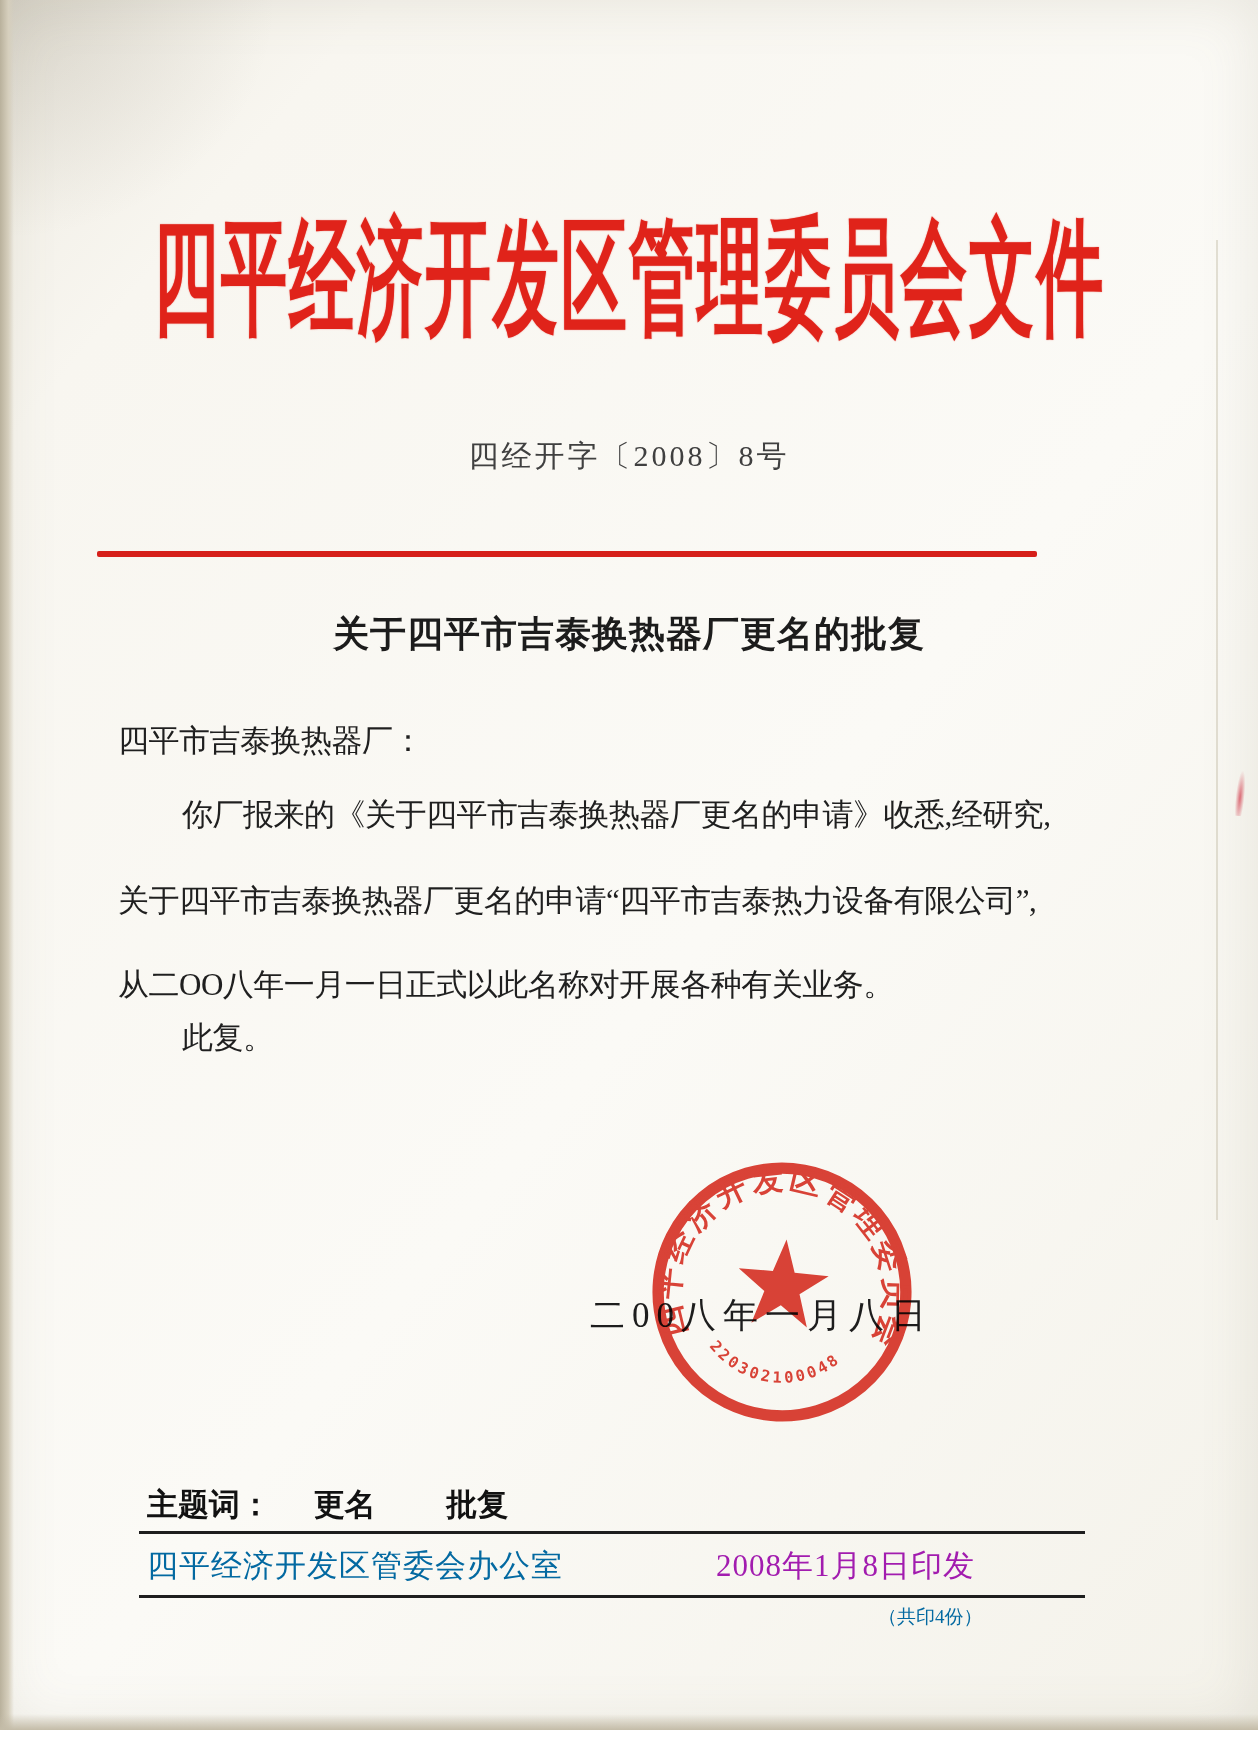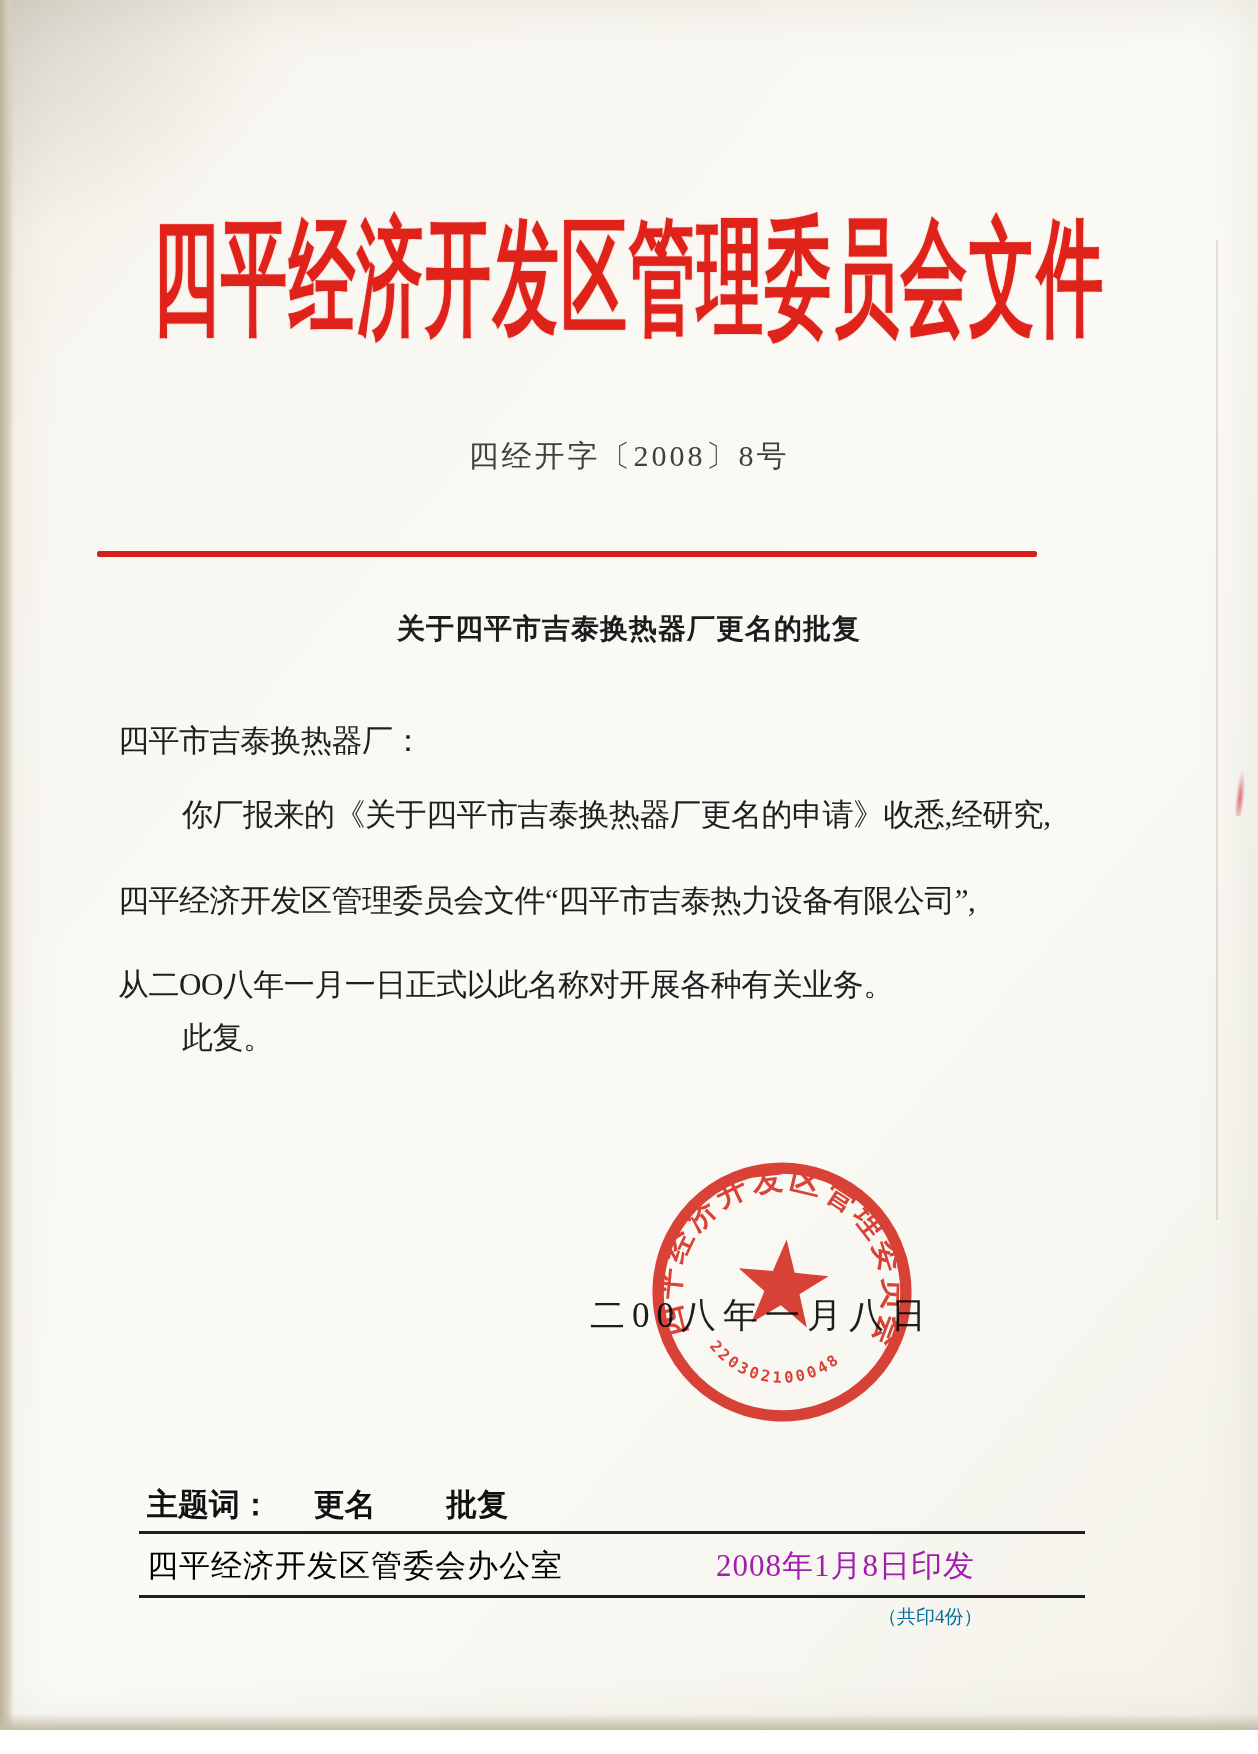--- a/index.html
+++ b/index.html
@@ -49,21 +49,21 @@
     position:absolute; top:436px; left:0; width:100%;
     text-align:center; font-size:30px; color:#404040; letter-spacing:3px;
   }
   .red-rule {
     position:absolute; top:551px; left:97px; width:940px; height:6px;
     background:#d6201a; border-radius:2px;
   }
   .doc-title {
     position:absolute; top:610px; left:0; width:100%;
     text-align:center; font-family:"Liberation Sans","DejaVu Sans",sans-serif;
-    font-weight:bold; font-size:28px; color:#1c1c1c; letter-spacing:1px;
+    font-weight:bold; font-size:36px; color:#1c1c1c; letter-spacing:1px;
   }
 
   .body-text { position:absolute; left:118px; width:1000px; color:#1f1f1f;
     font-size:31px; letter-spacing:-0.5px; white-space:nowrap; }
   .salutation { top:720px; }
   .line-0 { top:794px; padding-left:64px; }
   .line-1 { top:880px; }
   .line-2 { top:964px; }
   .closing { top:1017px; padding-left:64px; }
 
@@ -81,21 +81,21 @@
     font-family:"Liberation Sans","DejaVu Sans",sans-serif;
     font-weight:bold; font-size:31px; color:#111; white-space:nowrap;
   }
   .keywords .term { display:inline-block; }
   .keywords .t1 { margin-left:34px; }
   .keywords .t2 { margin-left:62px;font-family:Liberation Serif, serif; }
 
   .footer-rule { position:absolute; left:139px; width:946px; height:3px; background:#1e1e1e; }
   .rule-1 { top:1531px; }
   .rule-2 { top:1595px; }
-  .office   { position:absolute; left:147px; top:1545px; font-size:31px; color:#000000; letter-spacing:1px; white-space:nowrap; }
+  .office   { position:absolute; left:147px; top:1545px; font-size:31px; color:#0369a1; letter-spacing:1px; white-space:nowrap; }
   .print-date { position:absolute; left:716px; top:1545px; font-size:31px; color:#a21caf; letter-spacing:1px; white-space:nowrap; }
   .copies   { position:absolute; left:878px; top:1604px; font-size:19px; color:#0369a1; white-space:nowrap; }
 </style>
 </head>
 <body>
 
 <div class="page">
   <div class="paper"></div>
   <div class="corner-shade"></div>
   <div class="edge-left"></div>
@@ -106,21 +106,21 @@
   <div class="masthead">四平经济开发区管理委员会文件</div>
 
   <div class="doc-number">四经开字〔2008〕8号</div>
 
   <div class="red-rule"></div>
 
   <div class="doc-title">关于四平市吉泰换热器厂更名的批复</div>
 
   <div class="body-text salutation">四平市吉泰换热器厂：</div>
   <div class="body-text line-0">你厂报来的《关于四平市吉泰换热器厂更名的申请》收悉,经研究,</div>
-  <div class="body-text line-1">四平经济开发区管理委员会文件“四平市吉泰热力设备有限公司”,</div>
+  <div class="body-text line-1">关于四平市吉泰换热器厂更名的申请“四平市吉泰热力设备有限公司”,</div>
   <div class="body-text line-2">从二OO八年一月一日正式以此名称对开展各种有关业务。</div>
   <div class="body-text closing">此复。</div>
 
   <div class="date-line">二00八年一月八日</div>
 
   <svg class="seal" viewBox="0 0 310 310" aria-hidden="true">
     <defs>
       <path id="arcTop" d="M 68 205 A 100 100 0 1 1 242 205" fill="none"></path>
       <path id="arcBottom" d="M 88 212 A 88 88 0 0 0 222 212" fill="none"></path>
     </defs>

